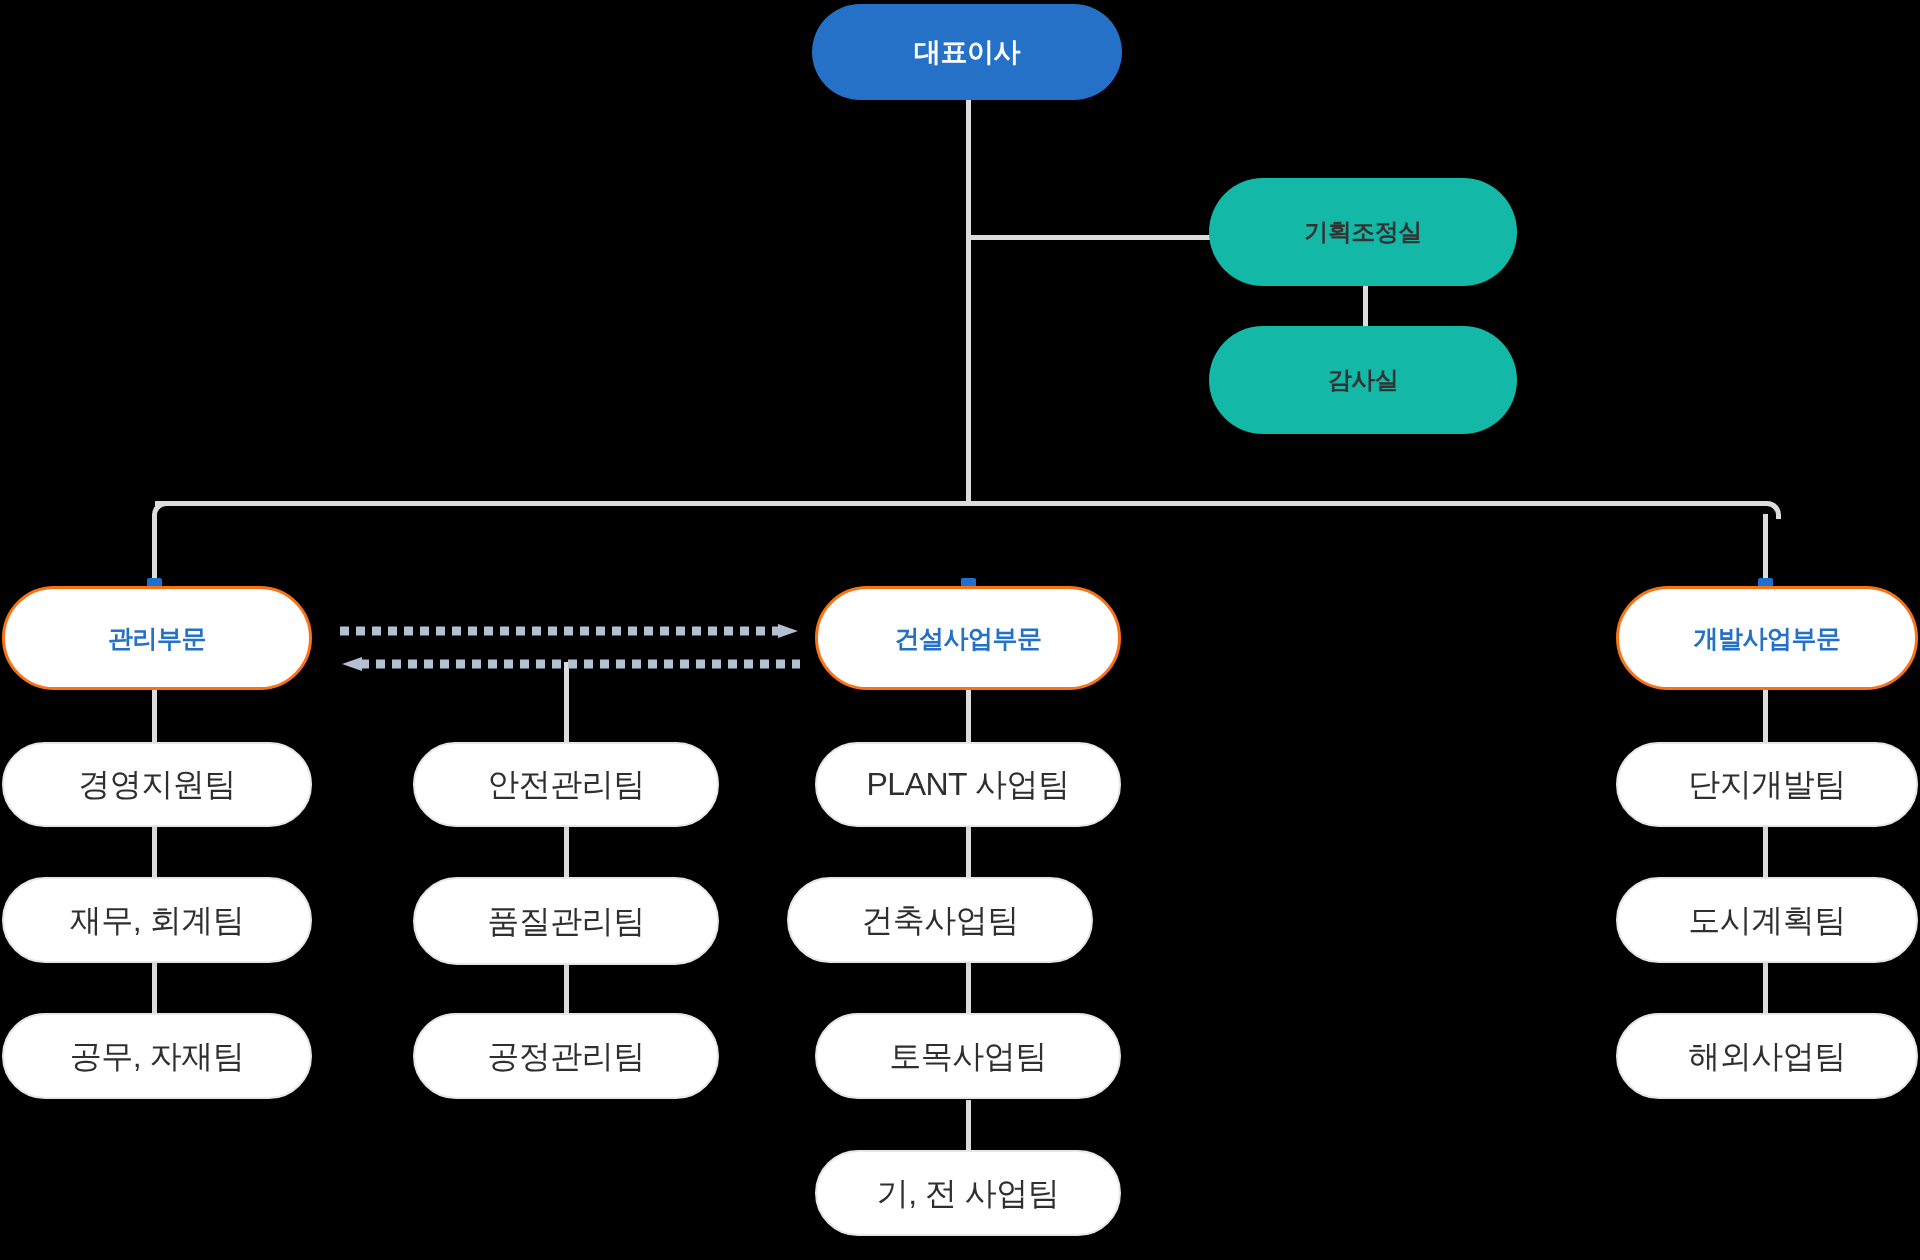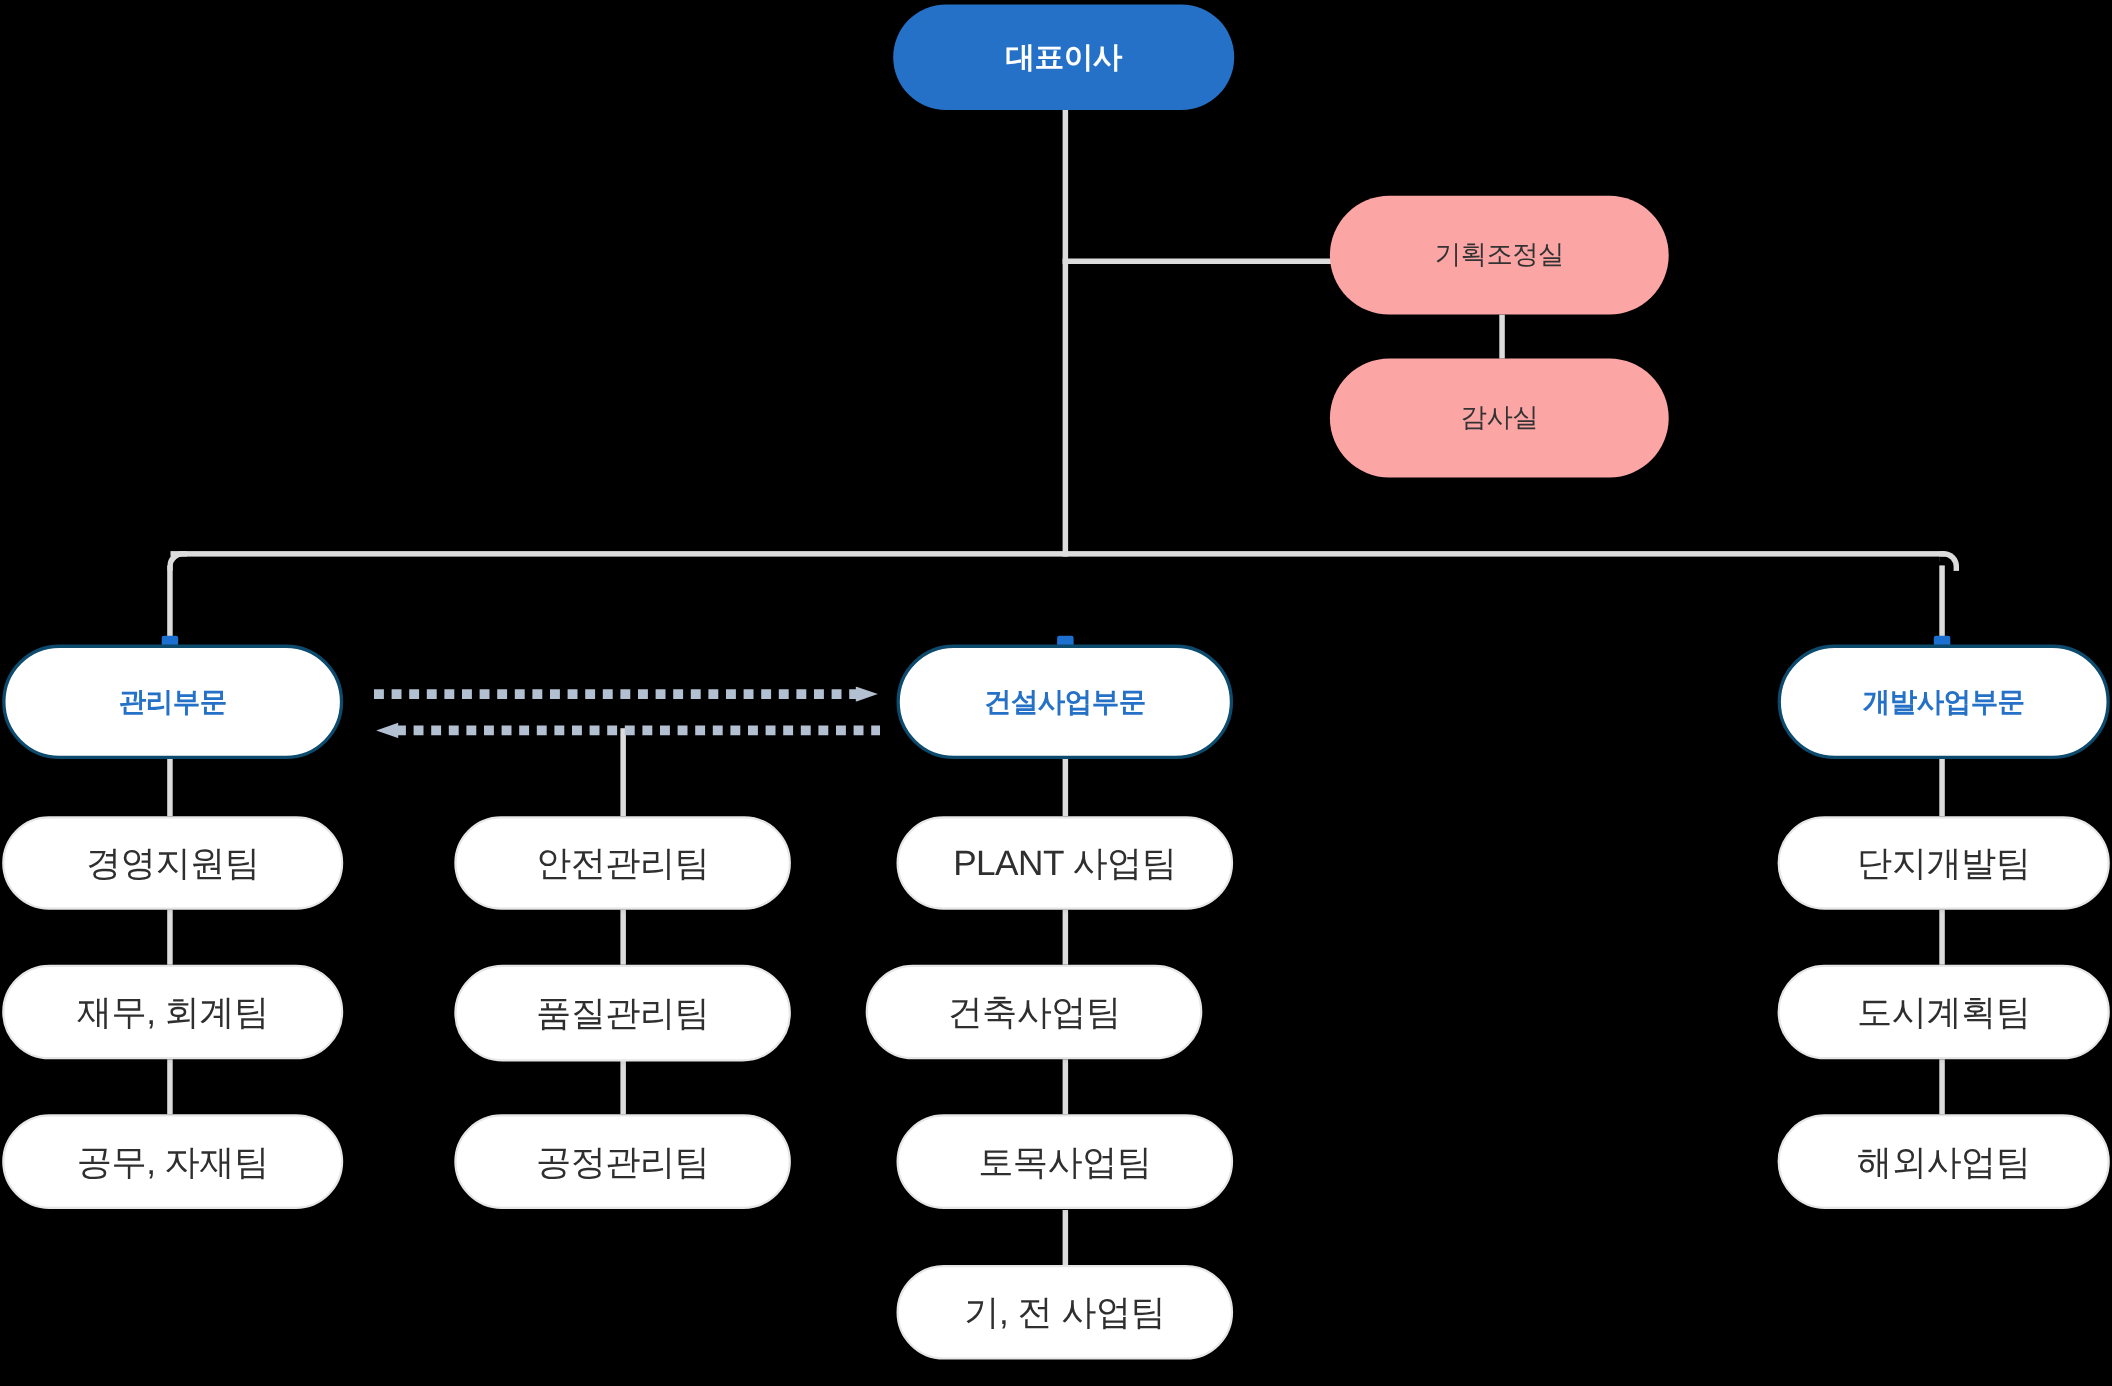--- a/index.html
+++ b/index.html
@@ -65,31 +65,31 @@
 
   .node-ceo {
     background: #2571c8;
     color: #ffffff;
     font-weight: 700;
     font-size: 27px;
     letter-spacing: -0.5px;
   }
 
   .node-staff {
-    background: #fca5a5;
+    background: #14b8a6;
     color: #333333;
-    font-weight: 400;
+    font-weight: 700;
     font-size: 24px;
     letter-spacing: -0.5px;
   }
 
   .node-division {
     background: #ffffff;
     color: #2571c8;
-    border: 3px solid #0c4a6e;
+    border: 3px solid #f97316;
     font-weight: 700;
     font-size: 25px;
     letter-spacing: -0.5px;
   }
 
   .node-team {
     background: #ffffff;
     color: #2f2f2f;
     border: 2px solid #e6e6e6;
     font-weight: 500;

